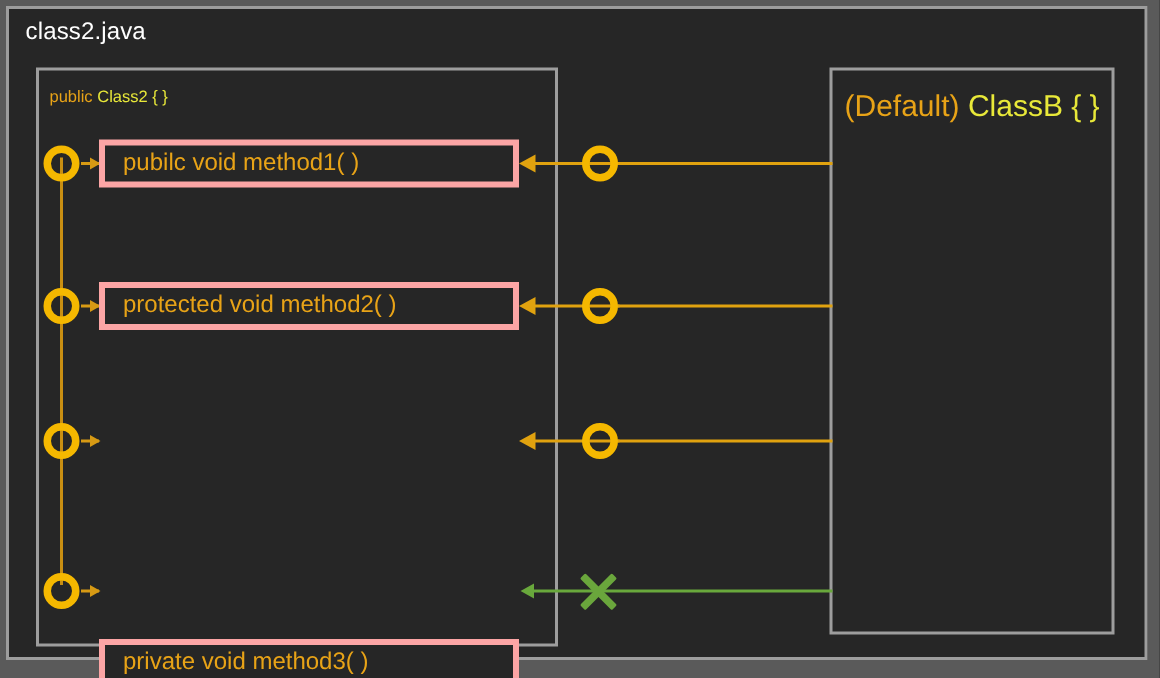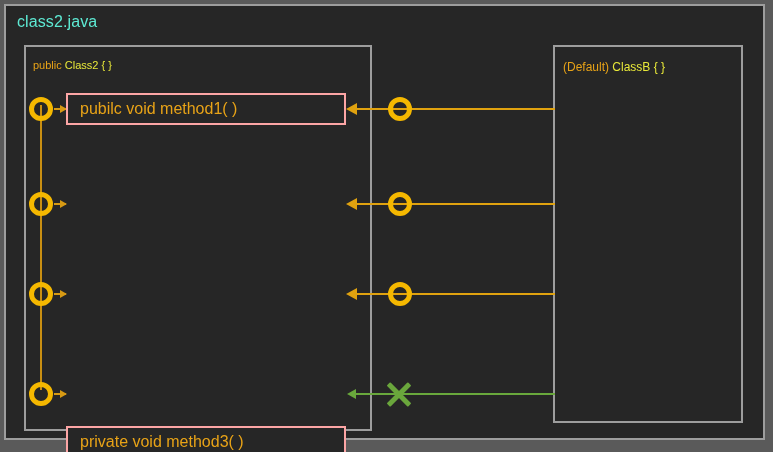--- a/index.html
+++ b/index.html
@@ -27,21 +27,21 @@
     border: 2px solid #9d9d9d;
     background: #262626;
     box-sizing: border-box;
   }
   
   .file-title {
     position: absolute;
     left: 17px;
     top: 13px;
     font-size: 16px;
-    color: #5eead4;
+    color: #ffffff;
     letter-spacing: 0.1px;
     white-space: nowrap;
   }
   
   .class-panel {
     position: absolute;
     left: 24px;
     top: 45px;
     width: 348px;
     height: 386px;
@@ -67,31 +67,31 @@
     width: 190px;
     height: 378px;
     border: 2px solid #9d9d9d;
     background: transparent;
     box-sizing: border-box;
   }
   .classb-header {
     position: absolute;
     left: 563px;
     top: 60px;
-    font-size: 12px;
+    font-size: 20px;
     white-space: nowrap;
   }
 
   
   .method-box {
     position: absolute;
     left: 66px;
     width: 280px;
     height: 32px;
-    border: 2px solid #fca5a5;
+    border: 4px solid #fca5a5;
     background: #262626;
     box-sizing: border-box;
     display: flex;
     align-items: center;
   }
   .method-label {
     color: #e8a317;
     font-size: 16px;
     padding-left: 12px;
     white-space: nowrap;
@@ -191,20 +191,23 @@
   <div class="spine" style="top:105px; height:285px;"></div>
 
   <div class="conn-circle" style="left:29px; top:97px;"></div>
   <div class="stub-arrow" style="left:54px; top:108px; width:12px;"></div>
   <div class="method-box" style="top:93px;">
     <span class="method-label">pubilc void method1( )</span>
   </div>
 
   <div class="conn-circle" style="left:29px; top:192px;"></div>
   <div class="stub-arrow" style="left:54px; top:203px; width:12px;"></div>
+  <div class="method-box" style="top:188px;">
+    <span class="method-label">protected void method2( )</span>
+  </div>
 
   <div class="conn-circle" style="left:29px; top:282px;"></div>
   <div class="stub-arrow" style="left:54px; top:293px; width:12px;"></div>
 
   <div class="conn-circle" style="left:29px; top:382px;"></div>
   <div class="stub-arrow" style="left:54px; top:393px; width:12px;"></div>
   <div class="method-box" style="top:378px;margin-top:48px;">
     <span class="method-label">private void method3( )</span>
   </div>
 

